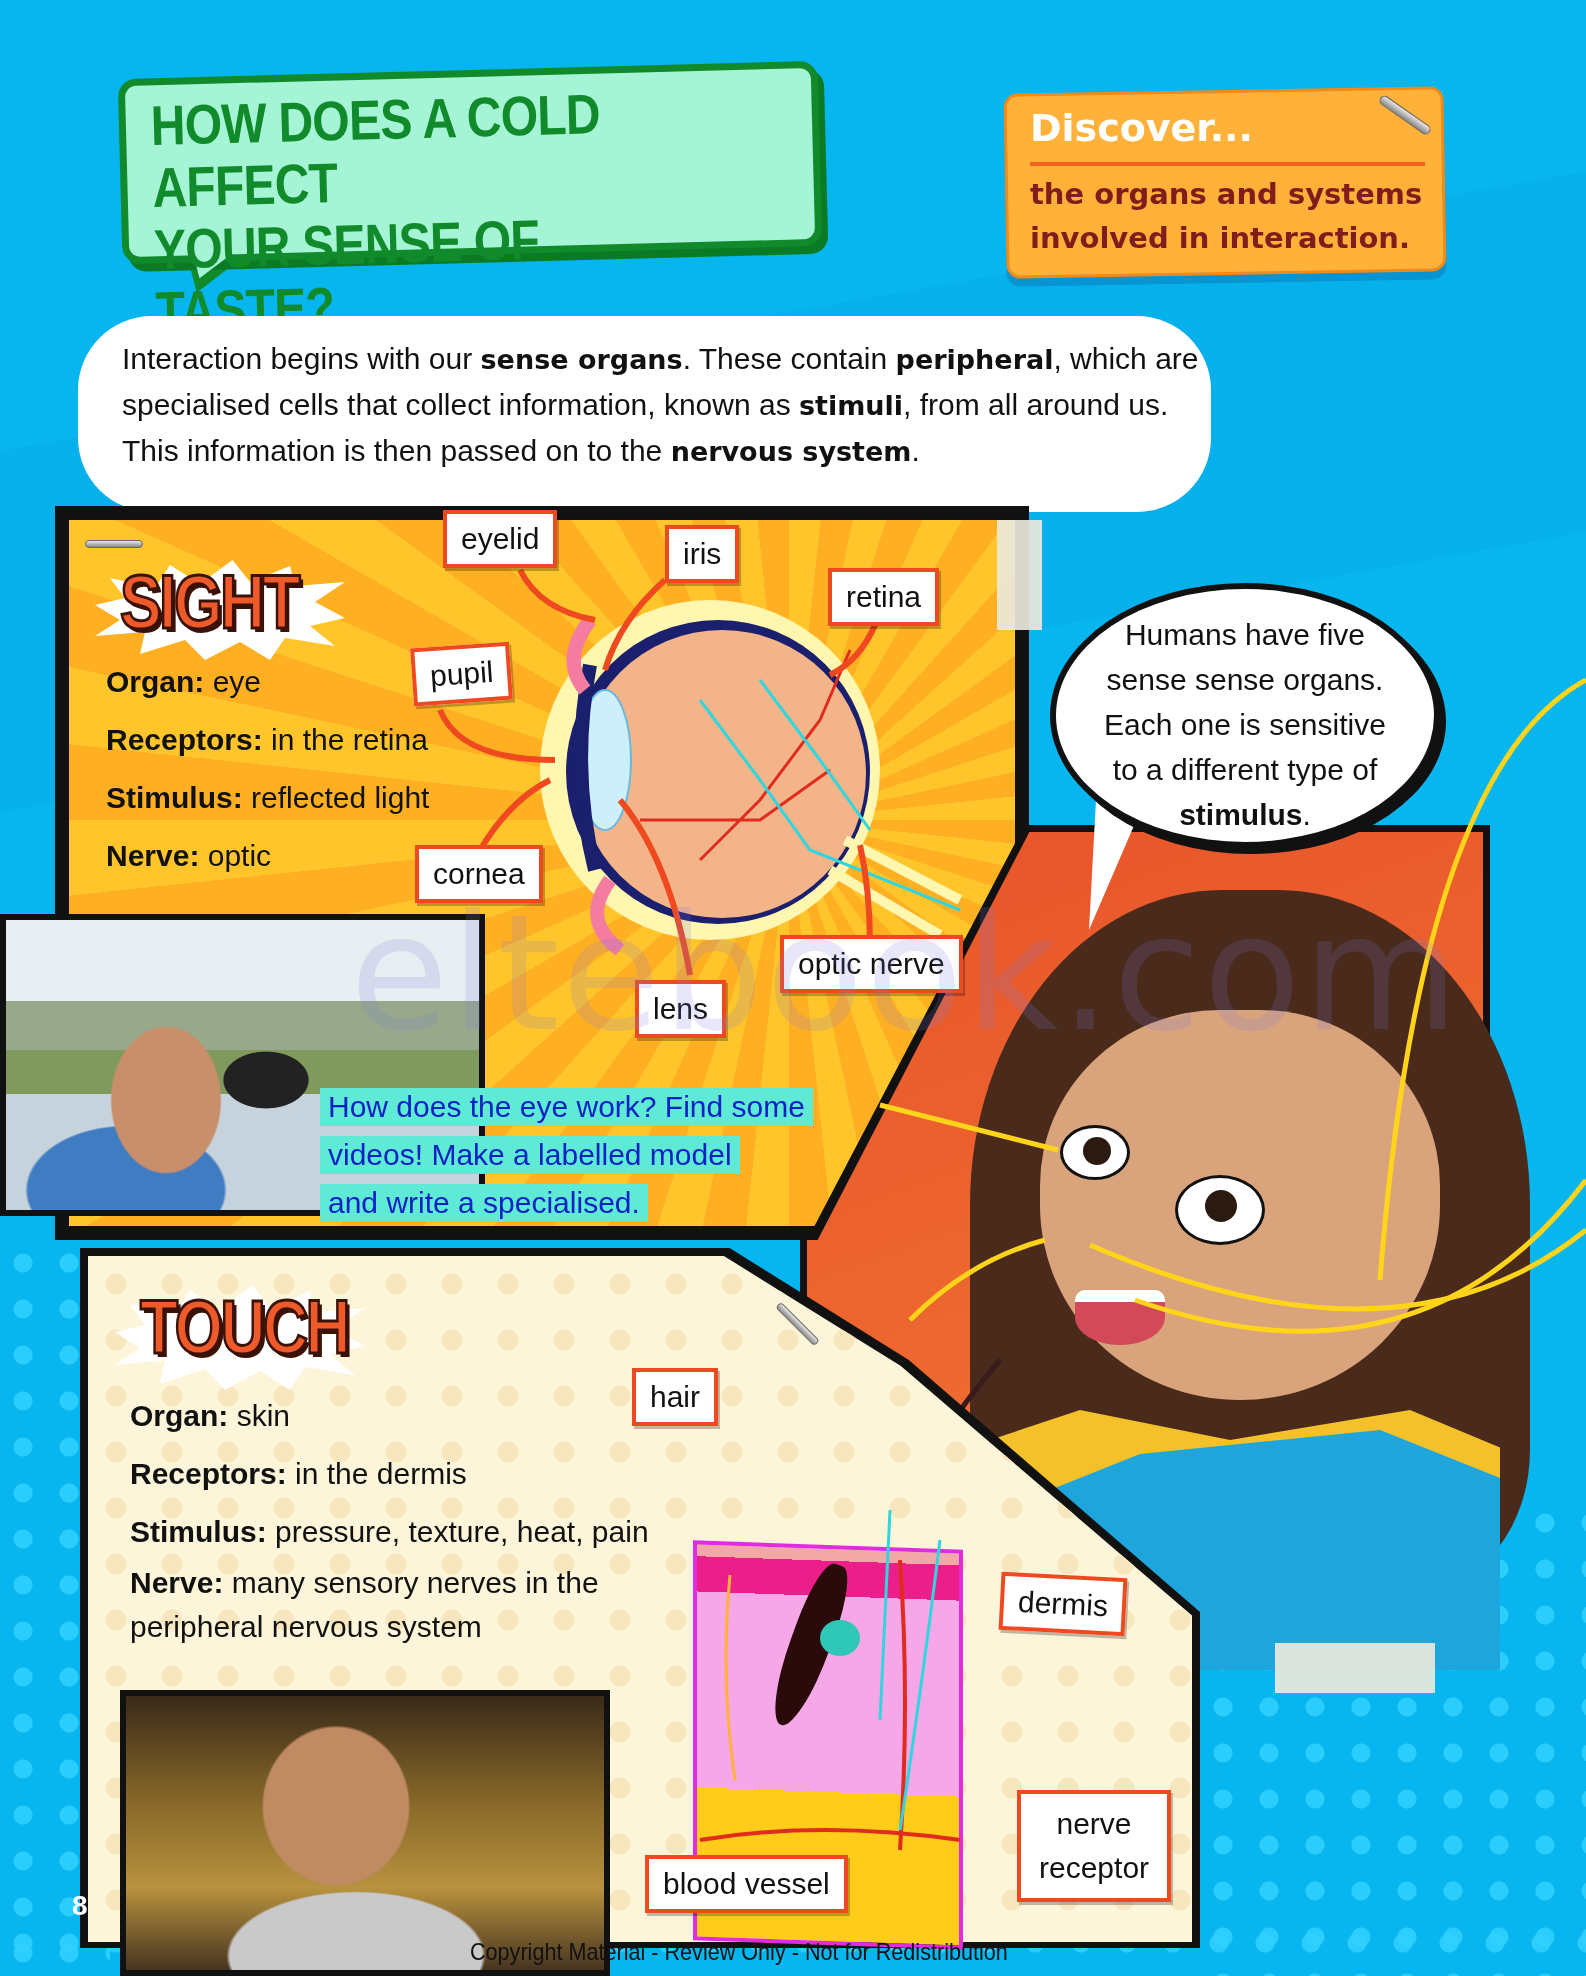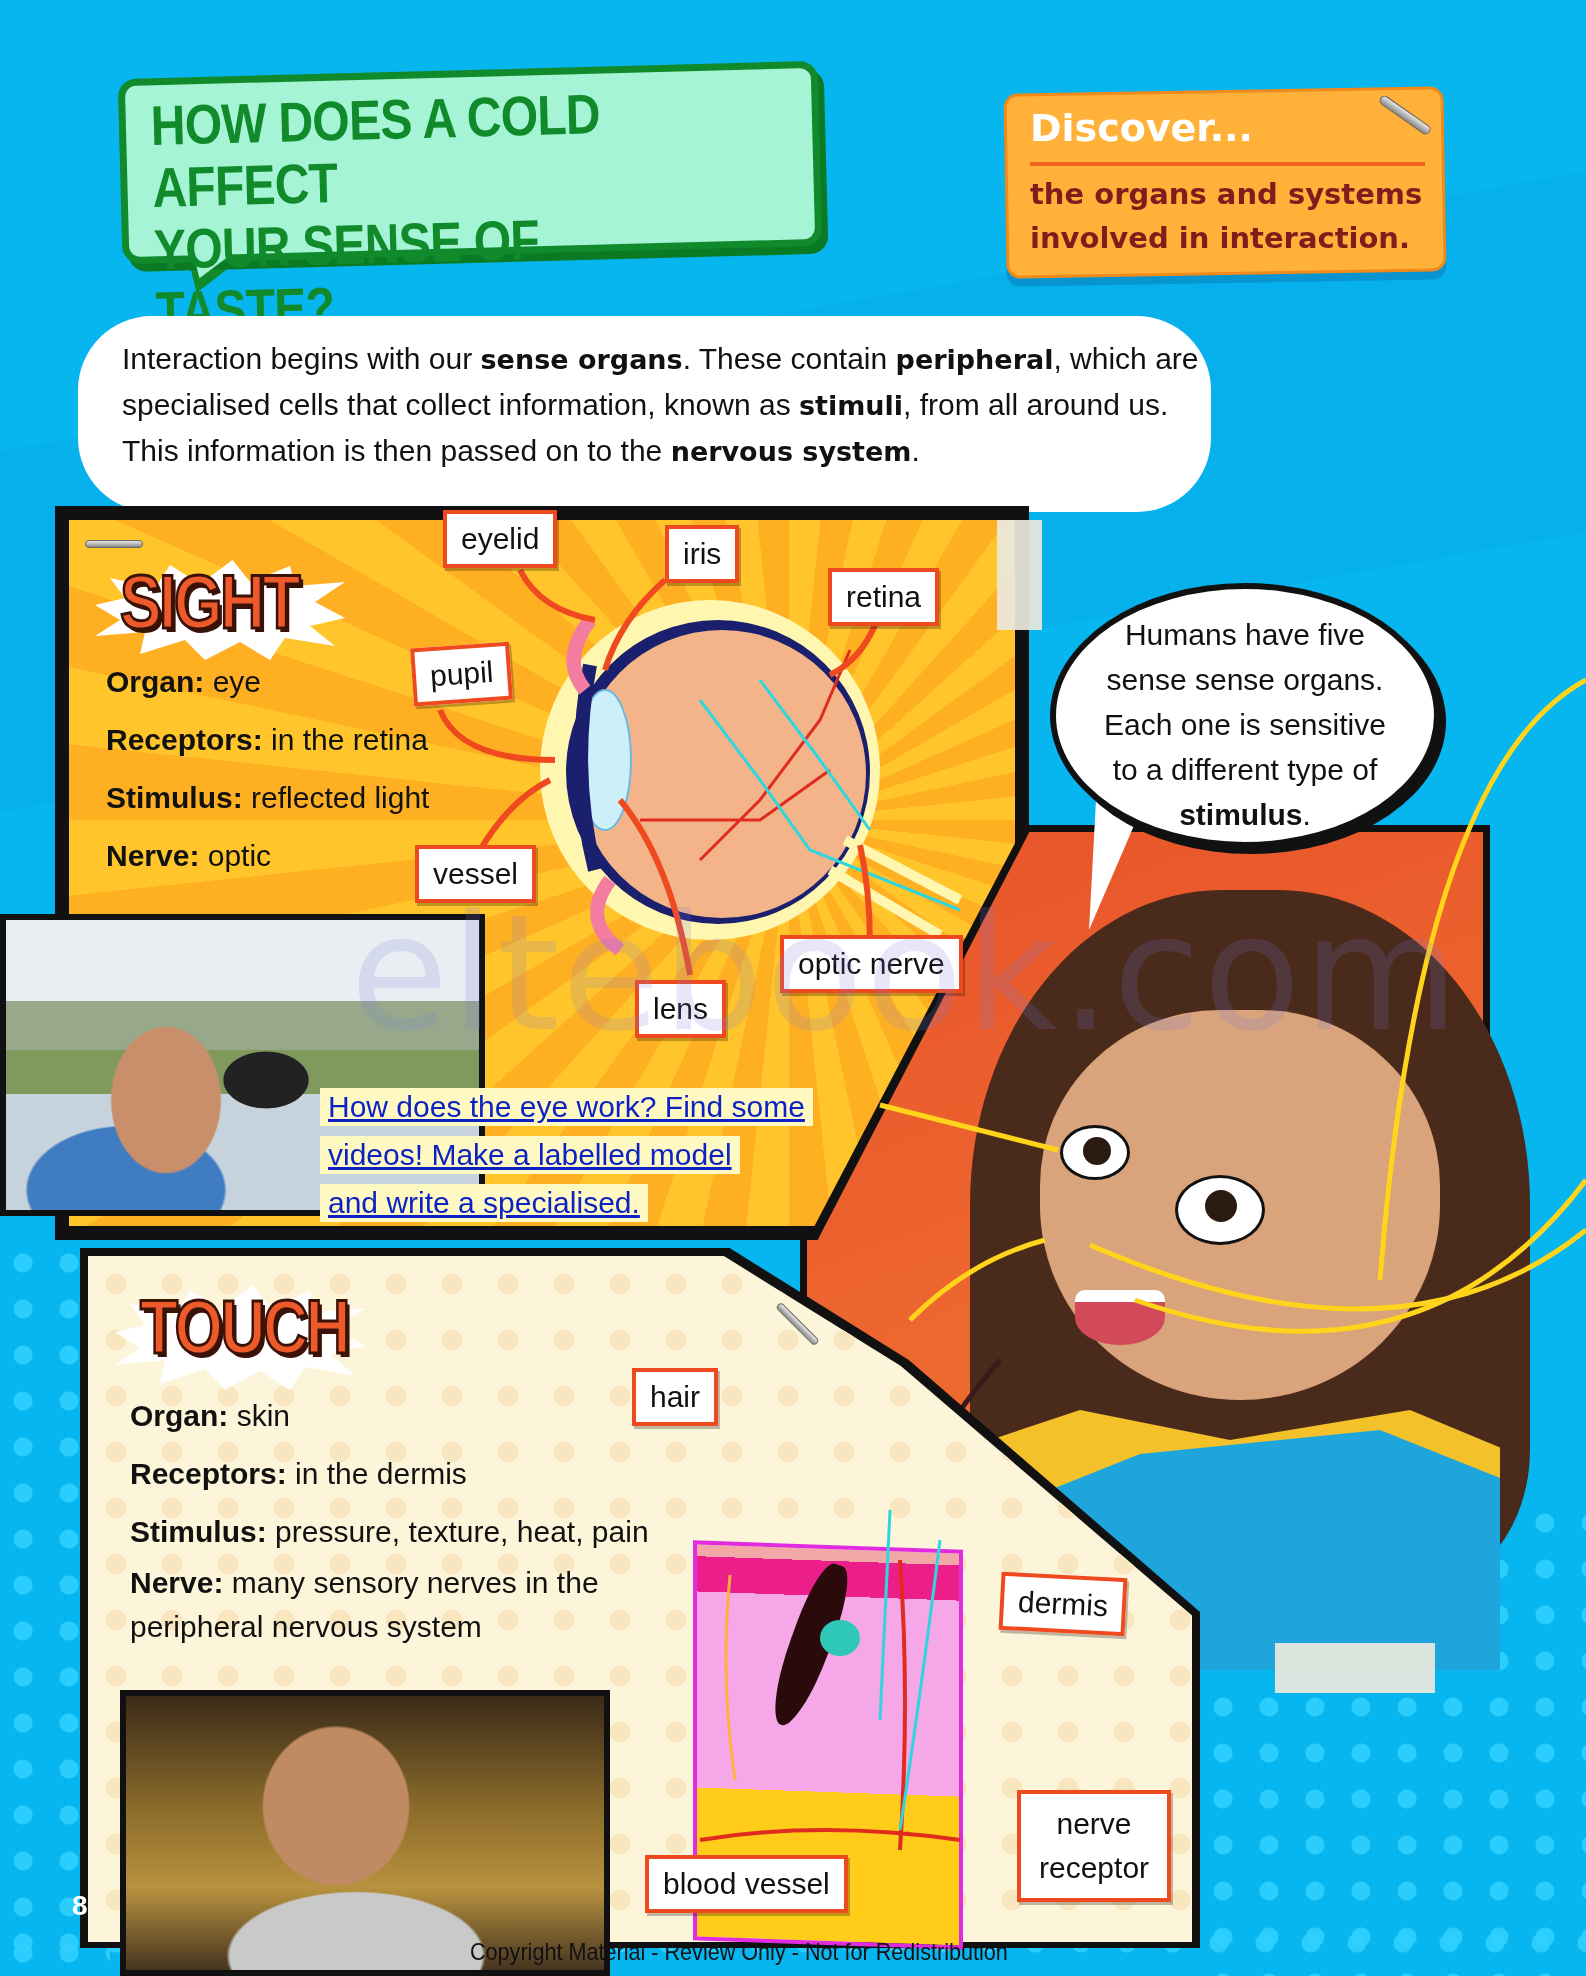--- a/index.html
+++ b/index.html
@@ -136,21 +136,21 @@
       radial-gradient(ellipse 60px 40px at 260px 160px, #222 0 70%, transparent 72%),
       radial-gradient(ellipse 90px 120px at 160px 180px, #c98e6a 0 60%, transparent 62%),
       radial-gradient(ellipse 140px 90px at 120px 270px, #3f7cc2 0 70%, transparent 72%),
       linear-gradient(180deg, #e9eef2 0 28%, #97a98a 28% 45%, #7f9a5c 45% 60%, #c7d3dc 60% 100%);
   }
   .activity-text {
     font-family: "Liberation Sans", sans-serif; font-size: 30px;
     color: #0d22c4;
   }
   .activity-line {
-    background: #fef9c3; padding: 2px 8px; display: inline-block; margin-bottom: 10px; text-decoration: underline;
+    background: #5eead4; padding: 2px 8px; display: inline-block; margin-bottom: 10px;
   }
 
   
   .speech {
     left: 1050px; top: 583px; width: 390px; height: 265px;
     background: #fff; border: 6px solid #111; border-radius: 50%;
     box-shadow: 6px 6px 0 #111;
   }
   .speech-tail {
     left: 1075px; top: 800px; width: 70px; height: 130px;
@@ -338,21 +338,21 @@
     <path d="M770 1530 Q800 1420 880 1370"></path>
     <path d="M800 1720 Q880 1500 1000 1360"></path>
     <path d="M950 1540 Q980 1480 1020 1460"></path>
   </g>
 </svg>
 
 <div class="abs label-box" style="left:443px;top:510px;">eyelid</div>
 <div class="abs label-box" style="left:665px;top:525px;">iris</div>
 <div class="abs label-box" style="left:828px;top:568px;">retina</div>
 <div class="abs label-box" style="left:412px;top:645px;transform:rotate(-4deg);">pupil</div>
-<div class="abs label-box" style="left:415px;top:845px;">vessel</div>
+<div class="abs label-box" style="left:415px;top:845px;">cornea</div>
 <div class="abs label-box" style="left:635px;top:980px;">lens</div>
 <div class="abs label-box" style="left:780px;top:935px;">optic nerve</div>
 
 <div class="abs photo photo-binoculars"></div>
 <div class="abs activity-text" style="left:320px;top:1088px;">
   <div class="activity-line">How does the eye work? Find some</div><br>
   <div class="activity-line">videos! Make a labelled model</div><br>
   <div class="activity-line">and write a specialised.</div>
 </div>
 

